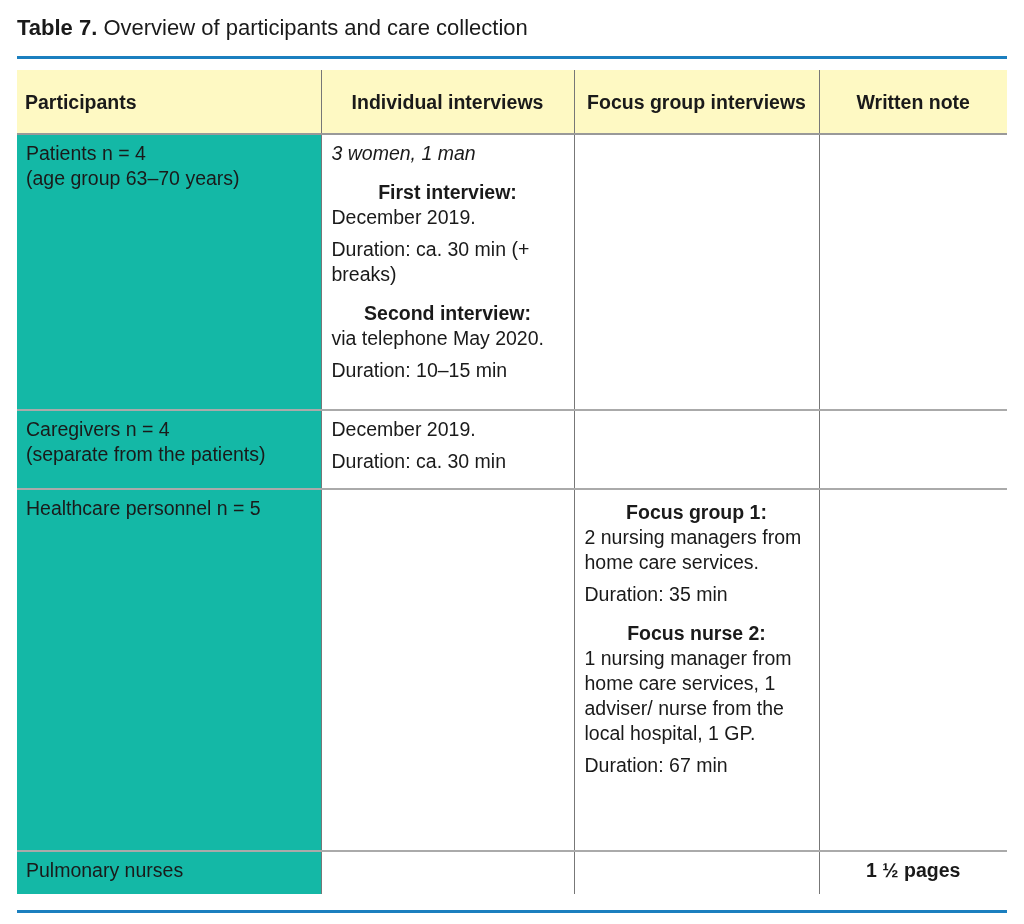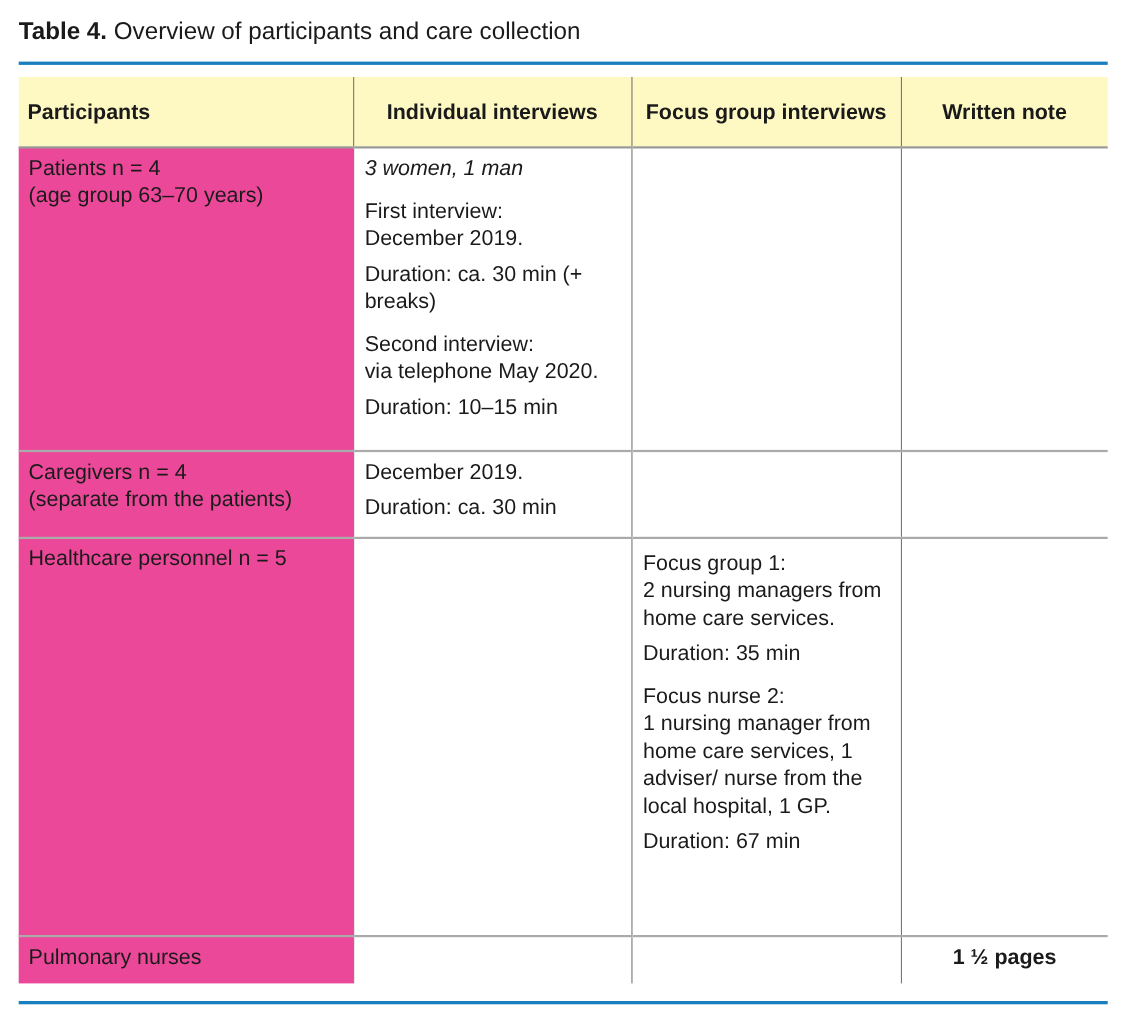--- a/index.html
+++ b/index.html
@@ -24,38 +24,38 @@
     background: #fef9c3; font-weight: 700; height: 63px; padding: 0 10px;
     border-left: 1px solid #777; border-bottom: 2px solid #999; vertical-align: middle;
     line-height: 24px;
   }
   th:first-child { border-left: none; text-align: left; padding-left: 8px; }
   th.center { text-align: center; }
   td {
     vertical-align: top; padding: 6px 10px 6px 10px; border-left: 1px solid #777;
     border-bottom: 2px solid #aaa;
   }
-  td:first-child { background: #ec4899; border-left: none; padding-left: 9px; }
+  td:first-child { background: #14b8a6; border-left: none; padding-left: 9px; }
   tr.last td { border-bottom: none; }
   td p { margin: 0; }
   .gap { margin-top: 7px !important; }
   .gapL { margin-top: 14px !important; }
   .italic { font-style: italic; }
-  .bold { font-weight: 400; }
+  .bold { font-weight: 700; text-align: center; }
   td.center { text-align: center; font-weight: bold; }
   tr.r1 td { height: 262px; }
   tr.r2 td { height: 65px; }
   tr.r3 td { height: 348px; }
   tr.r4 td { height: 30px; }
 </style>
 </head>
 <body>
 
 <div class="title">
-  <b>Table 4.</b>
+  <b>Table 7.</b>
   <span>Overview of participants and care collection</span>
 </div>
 <div class="rule top"></div>
 
 <table>
   <colgroup>
       <col class="c1">
       <col class="c2">
       <col class="c3">
       <col class="c4">

